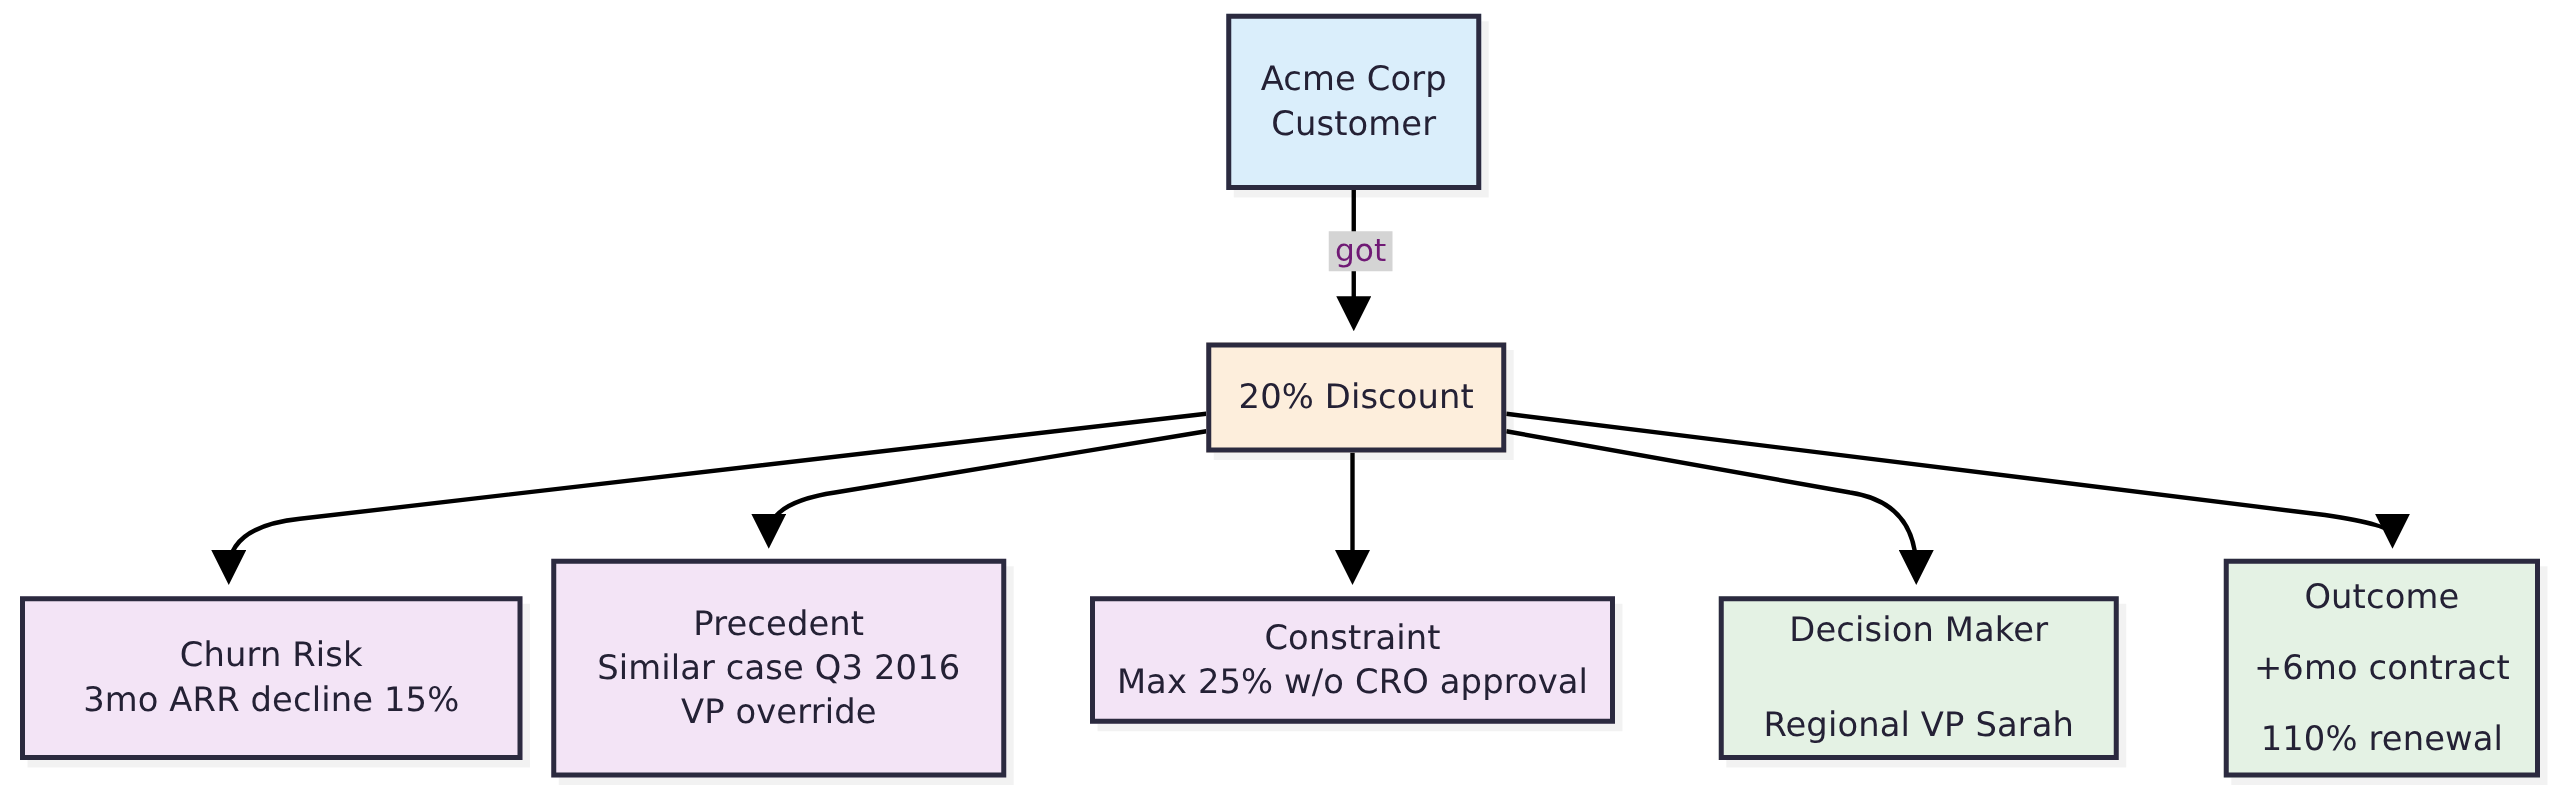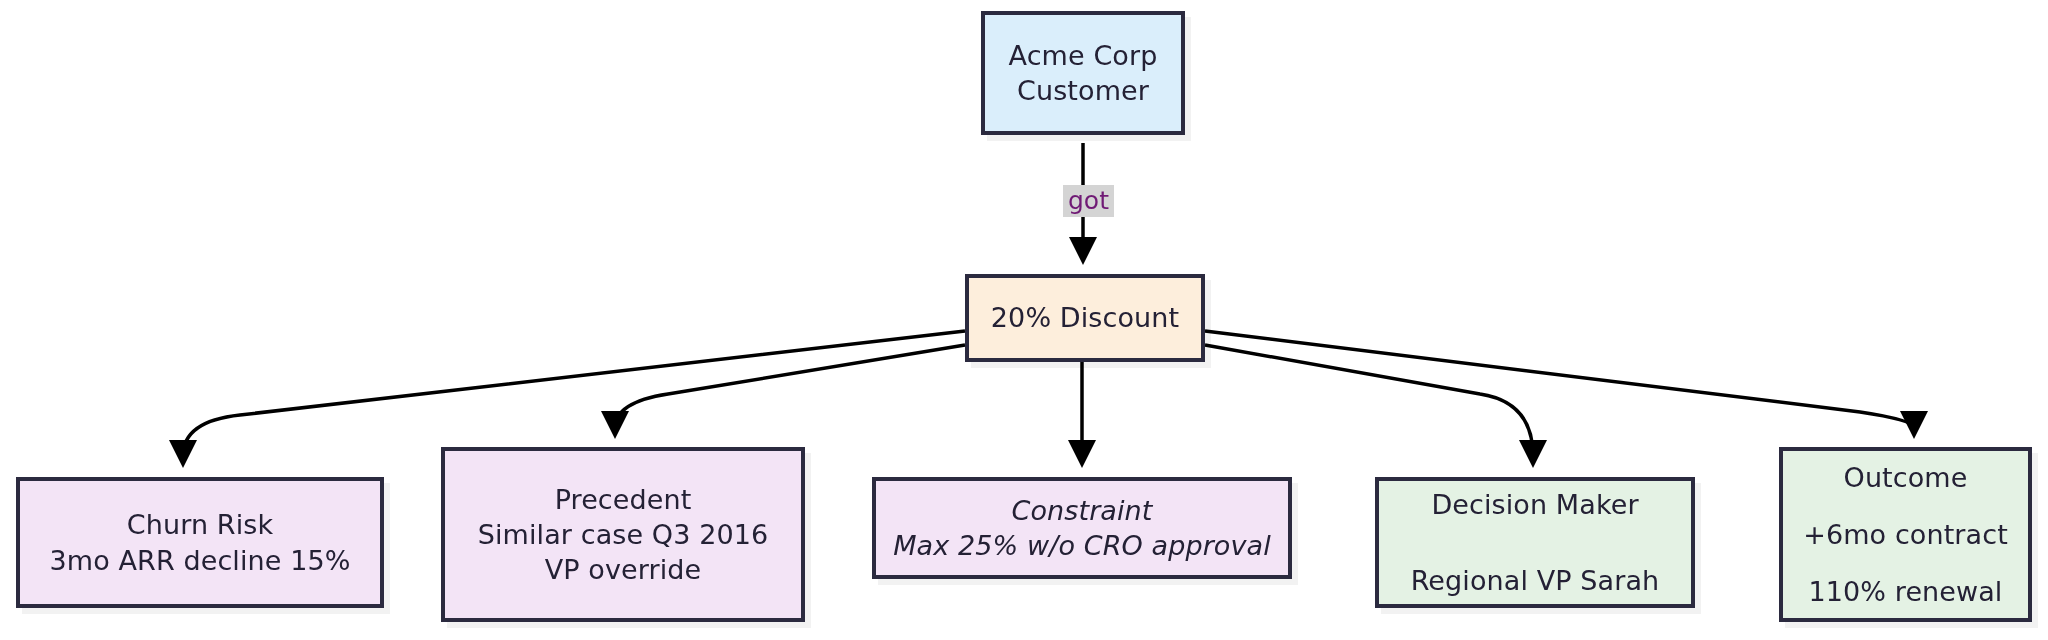--- a/index.html
+++ b/index.html
@@ -41,37 +41,37 @@
 
     <path d="M 965 345 L 668 394 Q 615 402 615 428 L 615 432" fill="none" stroke="#000000" stroke-width="3.5" marker-end="url(#ah)"></path>
 
     <path d="M 1082 362 L 1082 461" fill="none" stroke="#000000" stroke-width="3.5" marker-end="url(#ah)"></path>
 
     <path d="M 1205 345 L 1480 394 Q 1533 402 1533 456 L 1533 461" fill="none" stroke="#000000" stroke-width="3.5" marker-end="url(#ah)"></path>
 
     <path d="M 1205 331 L 1860 412 Q 1914 420 1914 428 L 1914 432" fill="none" stroke="#000000" stroke-width="3.5" marker-end="url(#ah)"></path>
   </svg>
 
-  <div class="node n-blue" style="left: 981px; top: 11px; width: 204px; height: 124px;">
+  <div class="node n-blue" style="left: 981px; top: 11px; width: 204px; height: 141px;">
       <span class="ln">Acme Corp</span>
       <span class="ln">Customer</span>
     </div>
   <div class="node n-cream" style="left: 965px; top: 274px; width: 240px; height: 88px; text-align: right;">
       <span class="ln">20% Discount</span>
     </div>
-  <div class="node n-lav" style="left: 16px; top: 477px; width: 368px; height: 131px;">
+  <div class="node n-lav" style="left: 16px; top: 477px; width: 402px; height: 131px;">
       <span class="ln">Churn Risk</span>
       <span class="ln">3mo ARR decline 15%</span>
     </div>
   <div class="node n-lav" style="left: 441px; top: 447px; width: 364px; height: 175px;">
       <span class="ln">Precedent</span>
       <span class="ln">Similar case Q3 2016</span>
       <span class="ln">VP override</span>
     </div>
-  <div class="node n-lav" style="left: 872px; top: 477px; width: 420px; height: 102px; font-style: italic;">
+  <div class="node n-lav" style="left: 872px; top: 477px; width: 420px; height: 102px;">
       <span class="ln">Constraint</span>
       <span class="ln">Max 25% w/o CRO approval</span>
     </div>
   <div class="node n-green" style="left: 1375px; top: 477px; width: 320px; height: 131px; gap: 40px;">
       <span class="ln">Decision Maker</span>
       <span class="ln">Regional VP Sarah</span>
     </div>
   <div class="node n-green" style="left: 1779px; top: 447px; width: 253px; height: 175px; gap: 22px;">
       <span class="ln">Outcome</span>
       <span class="ln">+6mo contract</span>

